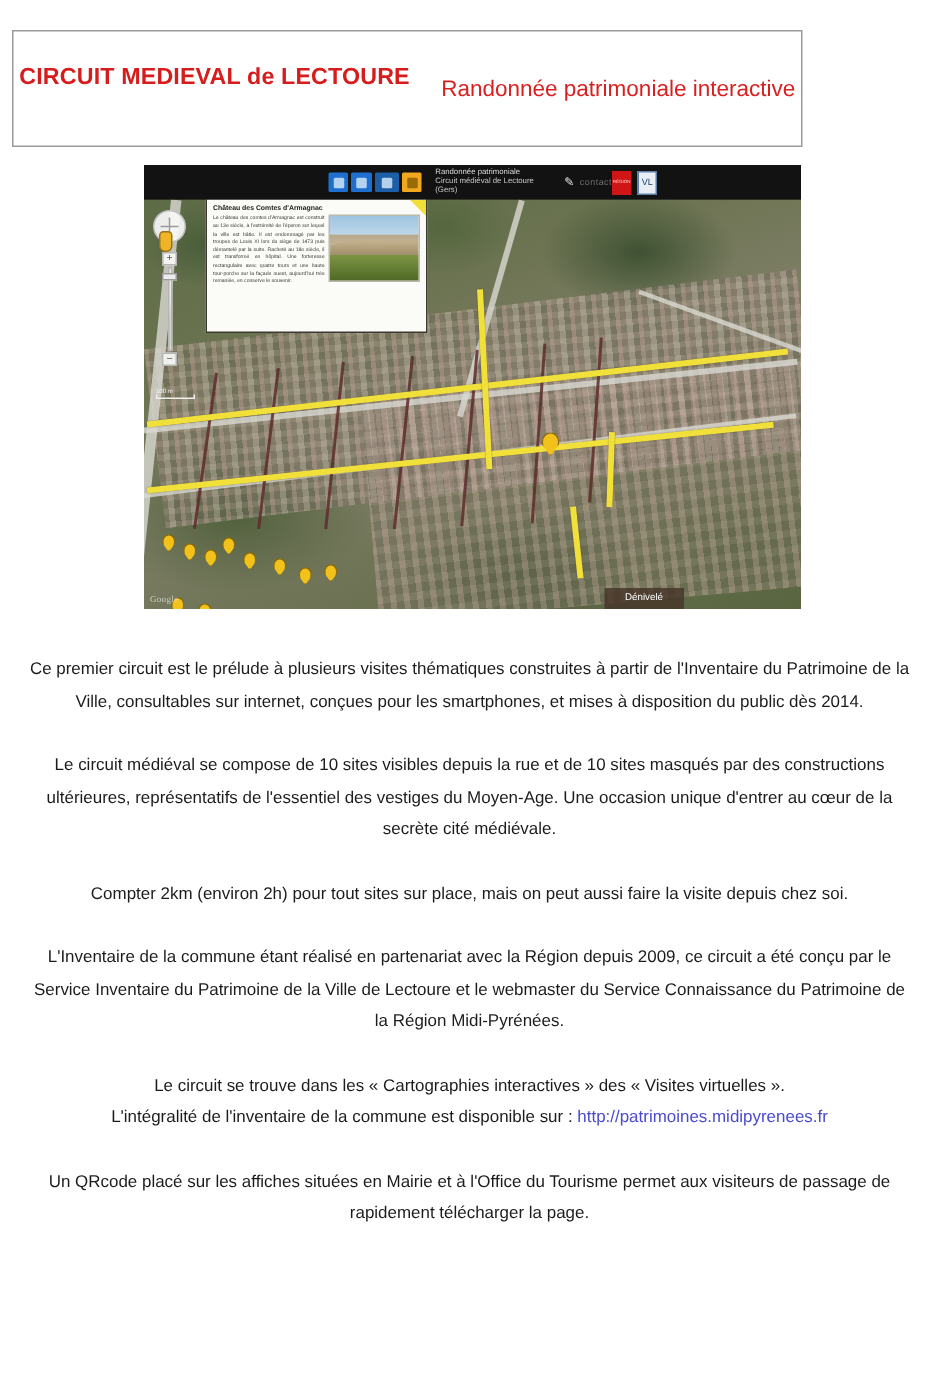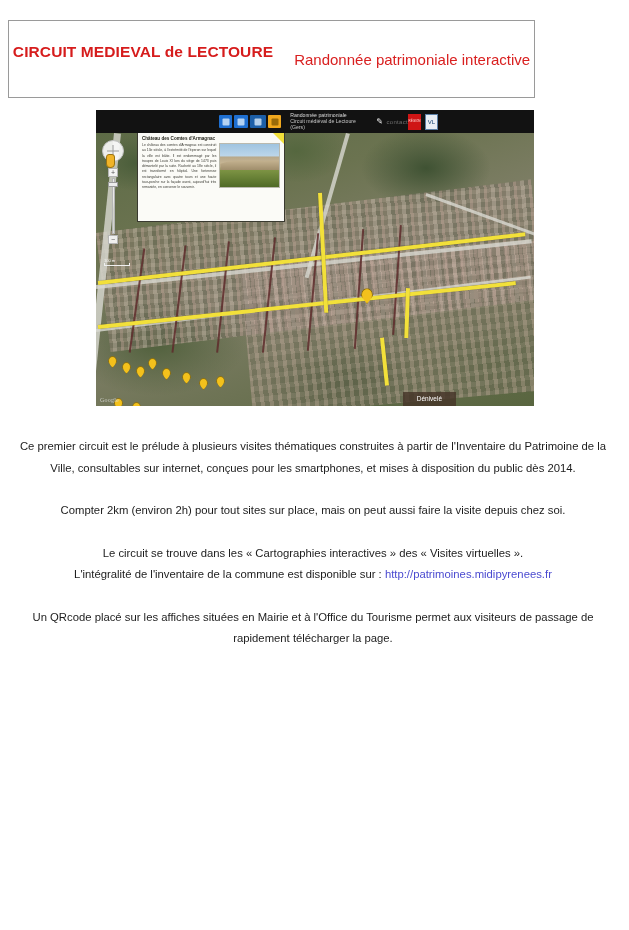--- a/index.html
+++ b/index.html
@@ -481,19 +481,21 @@
     <span>100 m</span>
     <div class="bar"></div>
   </div>
 
   <div class="gwatermark">Google</div>
   <div class="denivele">Dénivelé</div>
 </div>
 
 <div class="content">
   <p class="para">Ce premier circuit est le prélude à plusieurs visites thématiques construites à partir de l'Inventaire du Patrimoine de la Ville, consultables sur internet, conçues pour les smartphones, et mises à disposition du public dès 2014.</p>
+  <p class="para">Le circuit médiéval se compose de 10 sites visibles depuis la rue et de 10 sites masqués par des constructions ultérieures, représentatifs de l'essentiel des vestiges du Moyen-Age. Une occasion unique d'entrer au cœur de la secrète cité médiévale.</p>
   <p class="para">Compter 2km (environ 2h) pour tout sites sur place, mais on peut aussi faire la visite depuis chez soi.</p>
+  <p class="para">L'Inventaire de la commune étant réalisé en partenariat avec la Région depuis 2009, ce circuit a été conçu par le Service Inventaire du Patrimoine de la Ville de Lectoure et le webmaster du Service Connaissance du Patrimoine de la Région Midi-Pyrénées.</p>
   <p class="para">
     <span class="line">Le circuit se trouve dans les « Cartographies interactives » des « Visites virtuelles ».</span>
     <span class="line"><span>L'intégralité de l'inventaire de la commune est disponible sur : </span><span class="link">http://patrimoines.midipyrenees.fr</span></span>
   </p>
   <p class="para">Un QRcode placé sur les affiches situées en Mairie et à l'Office du Tourisme permet aux visiteurs de passage de rapidement télécharger la page.</p>
 </div>
 
 </body></html>

